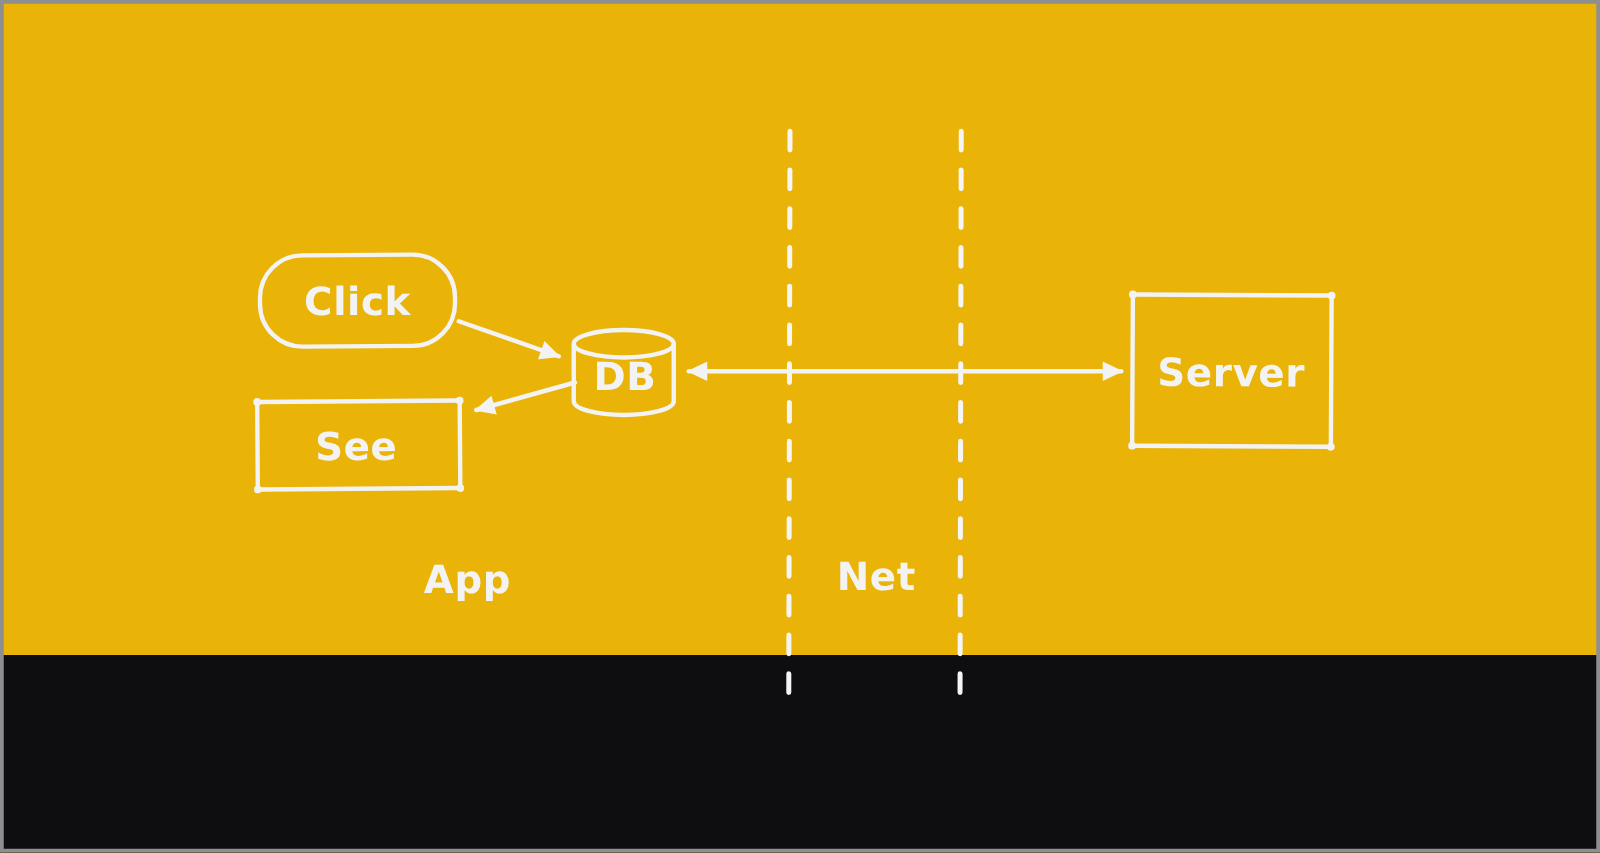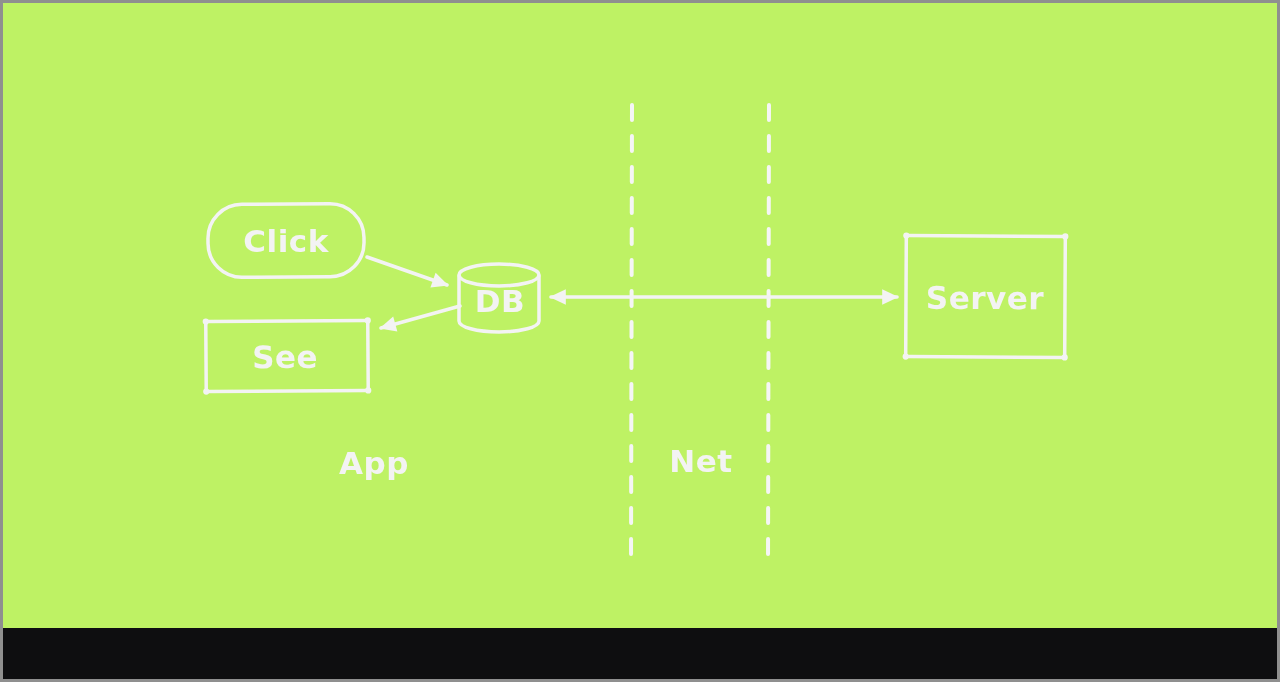--- a/index.html
+++ b/index.html
@@ -8,22 +8,22 @@
     width: 1280px;
     height: 682px;
     overflow: hidden;
     background: #0e0e10;
     font-family: "DejaVu Sans", sans-serif;
   }
   .canvas {
     position: absolute;
     left: 0; top: 0;
     width: 1280px;
-    height: 628px;
-    background: #bef264;
+    height: 524px;
+    background: #eab308;
   }
   .frame-border {
     position: absolute;
     left: 0; top: 0;
     width: 1280px;
     height: 682px;
     border: 3px solid #8f8f8f;
     box-sizing: border-box;
     pointer-events: none;
   }

